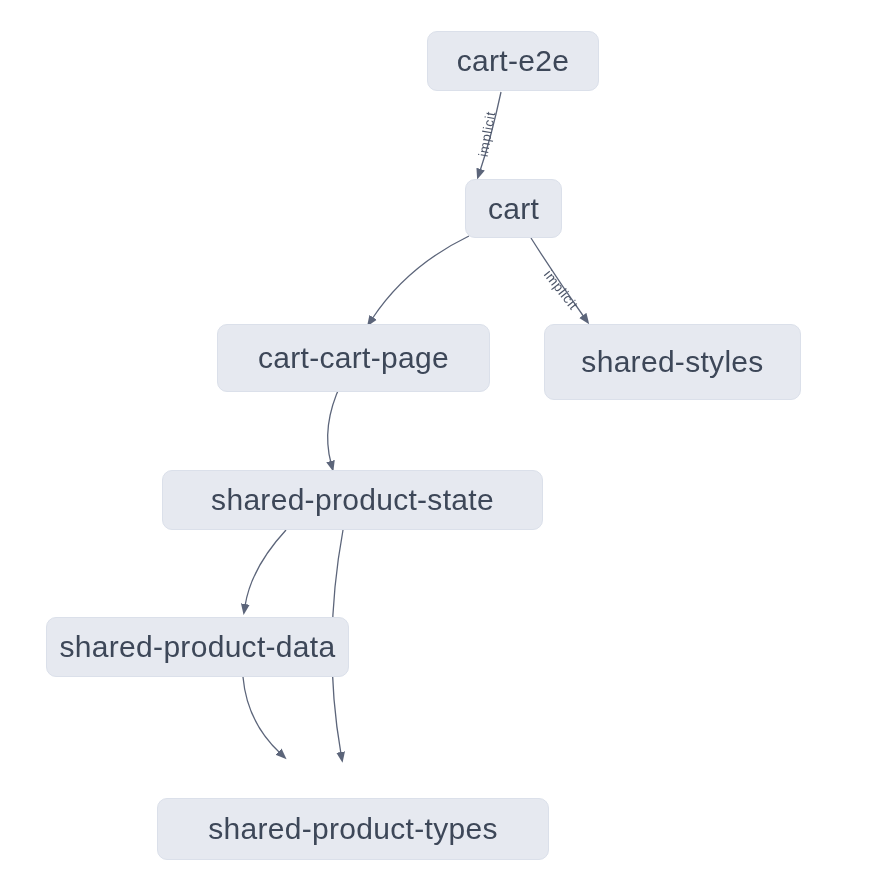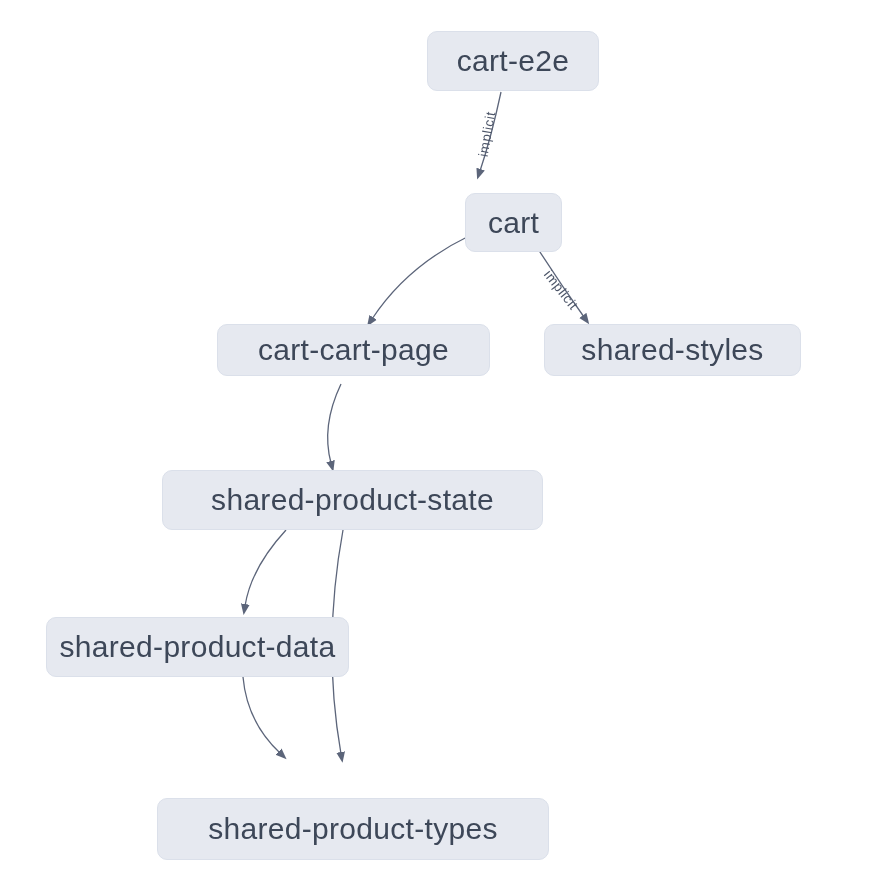--- a/index.html
+++ b/index.html
@@ -84,29 +84,29 @@
     <path class="edge" d="M 243,677 Q 247,722 280,753" marker-end="url(#arrow)"></path>
 
     <text class="edge-label" transform="translate(487 134) rotate(-80)">implicit</text>
     <text class="edge-label" transform="translate(561 290) rotate(52)">implicit</text>
   </svg>
 
   <div class="node" style="left:427px; top:31px;  width:172px; height:60px;">
     <span class="node-label">cart-e2e</span>
   </div>
 
-  <div class="node" style="left:465px; top:193px; width:97px;  height:59px;">
+  <div class="node" style="left:465px; top:179px; width:97px;  height:59px;">
     <span class="node-label">cart</span>
   </div>
 
-  <div class="node" style="left:217px; top:324px; width:273px; height:52px;">
+  <div class="node" style="left:217px; top:324px; width:273px; height:68px;">
     <span class="node-label">cart-cart-page</span>
   </div>
 
-  <div class="node" style="left:544px; top:324px; width:257px; height:52px;">
+  <div class="node" style="left:544px; top:324px; width:257px; height:76px;">
     <span class="node-label">shared-styles</span>
   </div>
 
   <div class="node" style="left:162px; top:470px; width:381px; height:60px;">
     <span class="node-label">shared-product-state</span>
   </div>
 
   <div class="node" style="left:46px;  top:617px; width:303px; height:60px;">
     <span class="node-label">shared-product-data</span>
   </div>

